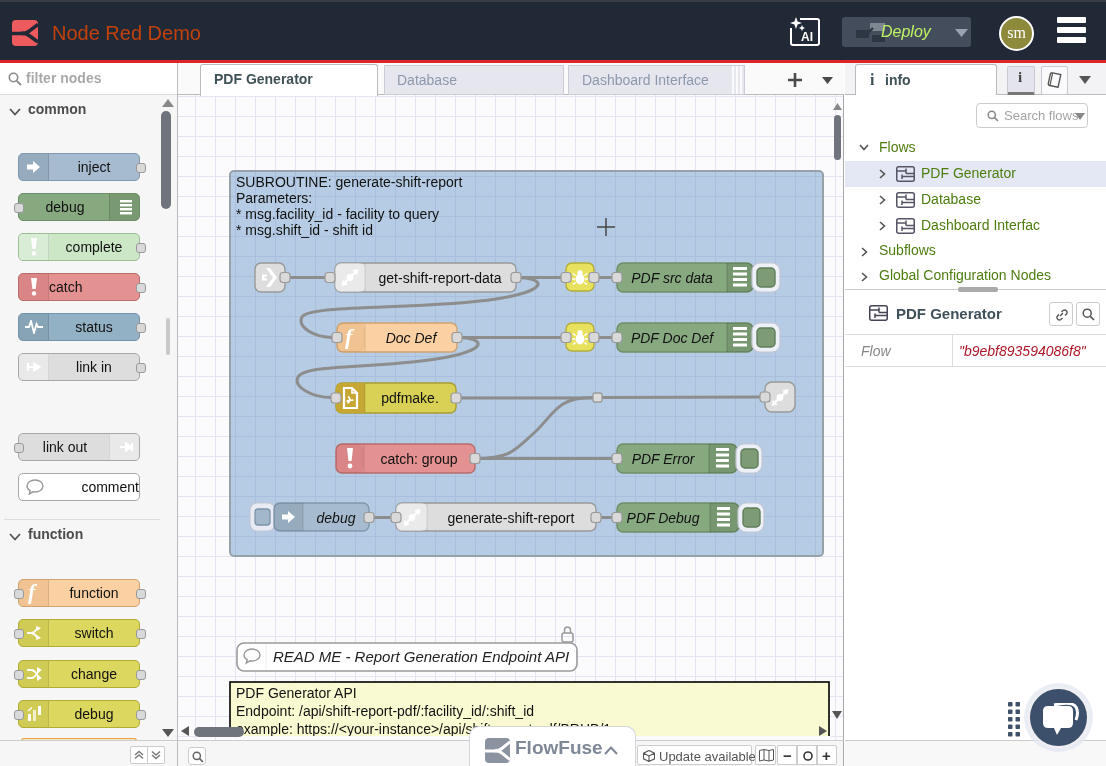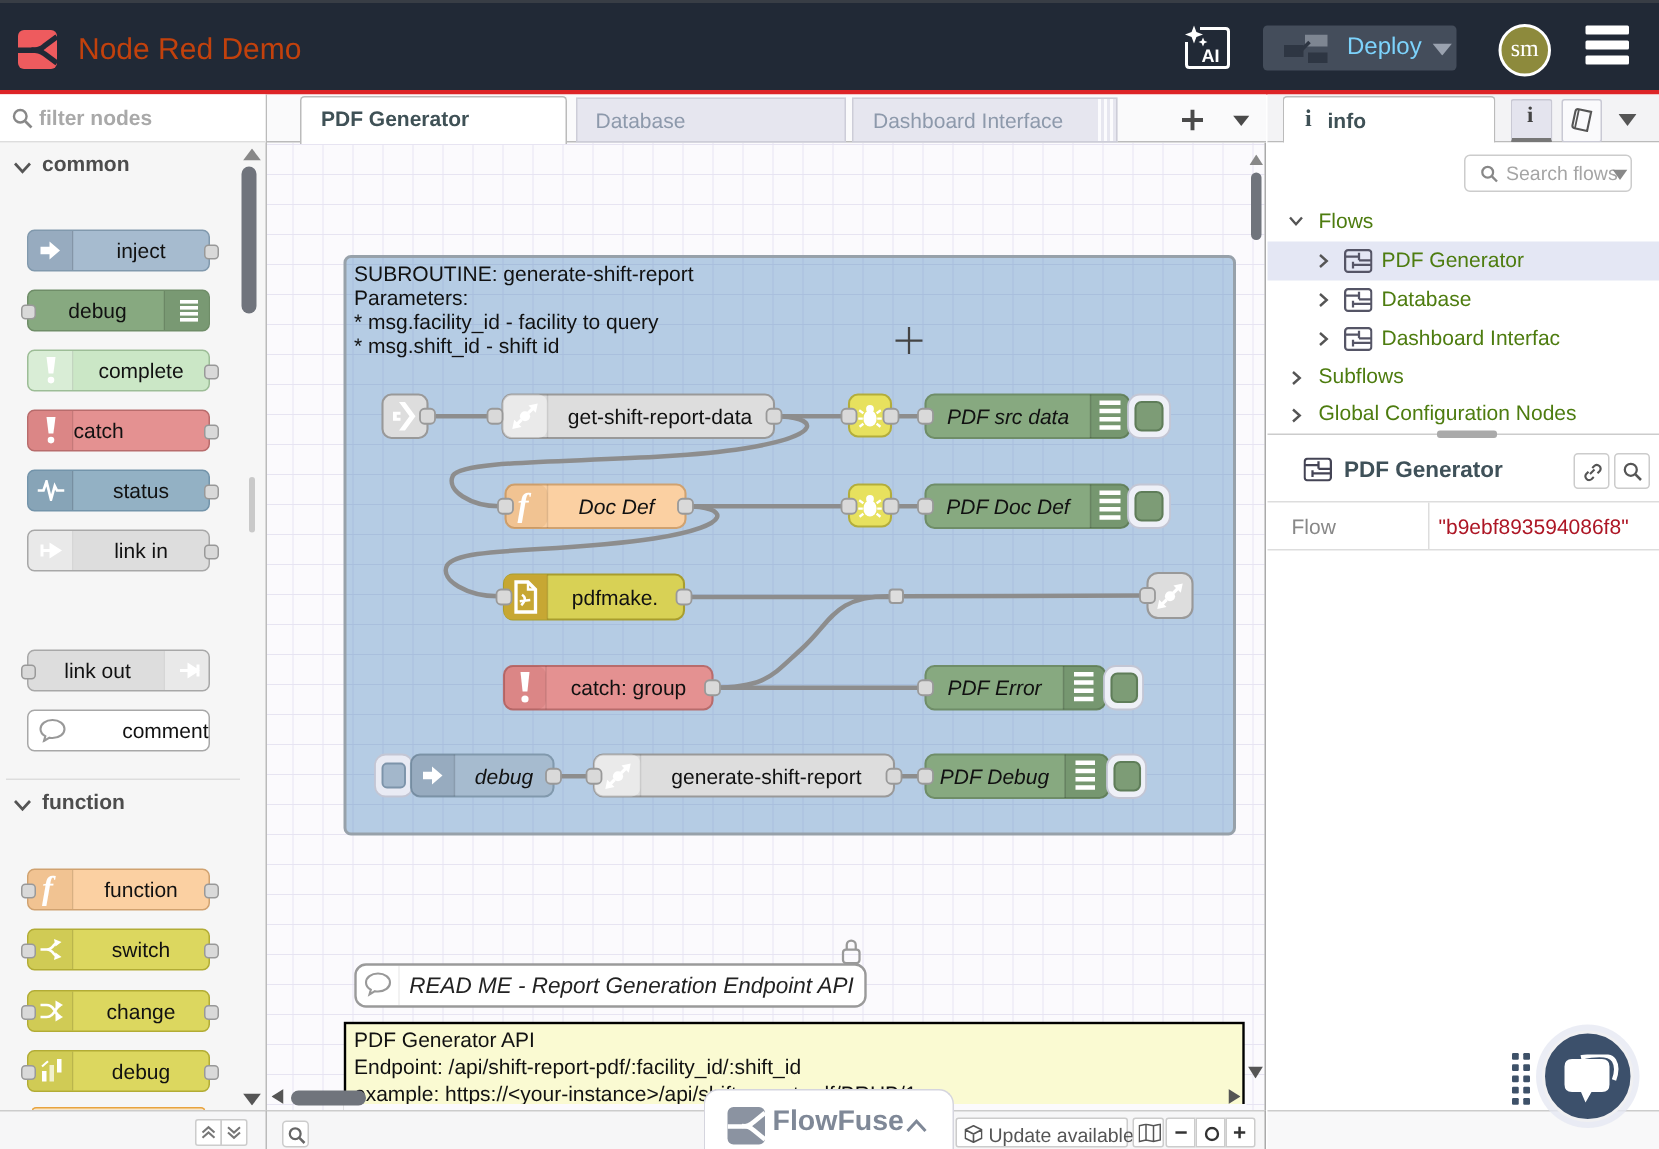--- a/index.html
+++ b/index.html
@@ -7,21 +7,21 @@
 #app { position:absolute; top:0; left:0; width:1106px; height:766px; background:#fff; overflow:hidden; }
 .abs { position:absolute; }
 span { white-space:nowrap; }
 
 
 #header { position:absolute; top:0; left:0; width:1106px; height:60px; background:#212936; border-top:2px solid #383d45; }
 #redline { position:absolute; top:60px; left:0; width:1106px; height:3px; background:#dd2427; }
 #logo { position:absolute; top:20px; left:12px; width:26px; height:26px; background:#ee5b5e; border-radius:4px; }
 #title { position:absolute; top:22px; left:52px; color:#c2410c; font-size:20px; }
 #deploy { position:absolute; top:17px; left:842px; width:129px; height:30px; background:#444d5b; border-radius:3px; }
-#deploy .dtext { position:absolute; left:56px; top:6px; font-size:16px; color:#7dd3fc; }
+#deploy .dtext { position:absolute; left:39px; top:6px; font-size:16px; color:#bef264;font-style:italic; }
 #avatar { position:absolute; top:16px; left:999px; width:35px; height:35px; border-radius:50%; background:#8d8a3c; border:2px solid #fff; color:#fff; text-align:center; font-family:"Liberation Serif", serif; font-size:16px; line-height:30px; }
 .hbar { position:absolute; left:1057px; width:29px; height:6px; background:#fff; border-radius:1px; }
 
 
 #tabrow { position:absolute; top:63px; left:178px; width:666px; height:32px; background:#fafafb; border-bottom:1px solid #bbb; }
 #sidetabrow { position:absolute; top:63px; left:845px; width:261px; height:32px; background:#f3f3f5; border-bottom:1px solid #bbb; }
 .tab { position:absolute; top:1px; height:31px; font-size:14px; line-height:29px; }
 .tab.active { background:#fff; border:1px solid #bbb; border-bottom:none; border-radius:3px 3px 0 0; color:#3f5156; font-weight:bold; height:32px; }
 .tab.inactive { background:#e6e6ef; border:1px solid #cdcdd8; color:#8d99ab; }
 
@@ -614,21 +614,21 @@
       <svg class="abs" style="top:5px;left:5px;" width="13" height="13" viewBox="0 0 13 13">
           <path d="M 5 8 L 8 5 M 4 6.5 L 2.5 8 a 2.5 2.5 0 0 0 3.5 3.5 L 7.5 10 M 6.5 4 L 8 2.5 a 2.5 2.5 0 0 1 3.5 3.5 L 10 7.5" stroke="#555" stroke-width="1.4" fill="none"></path>
         </svg>
     </div>
     <div class="btnbox" style="top:207px;left:231px;">
       <svg class="abs" style="top:5px;left:5px;" width="13" height="13" viewBox="0 0 13 13">
           <circle cx="5.2" cy="5.2" r="4" stroke="#555" stroke-width="1.5" fill="none"></circle>
           <path d="M 8.3 8.3 L 12 12" stroke="#555" stroke-width="1.7"></path>
         </svg>
     </div>
-    <div class="abs" style="top:239px;left:0;width:261px;height:33px;border-top:1px solid #ddd;border-bottom:1px solid #ddd;">
+    <div class="abs" style="top:239px;left:0;width:261px;height:33px;border-top:1px solid #ddd;border-bottom:1px solid #ddd;font-style:italic;">
       <div class="abs" style="left:107px;top:0;width:1px;height:31px;background:#ddd;"></div>
       <span class="abs" style="left:16px;top:8px;font-size:14px;color:#888;">Flow</span>
       <span class="abs" style="left:114px;top:8px;font-size:14px;color:#ad1625;">"b9ebf893594086f8"</span>
     </div>
   </div>
   <div id="sfooter"></div>
 
   <svg class="abs" style="top:103px;left:833px;" width="9" height="7" viewBox="0 0 9 7">
       <path d="M 4.5 0 L 9 7 L 0 7 Z" fill="#888"></path>
     </svg>

